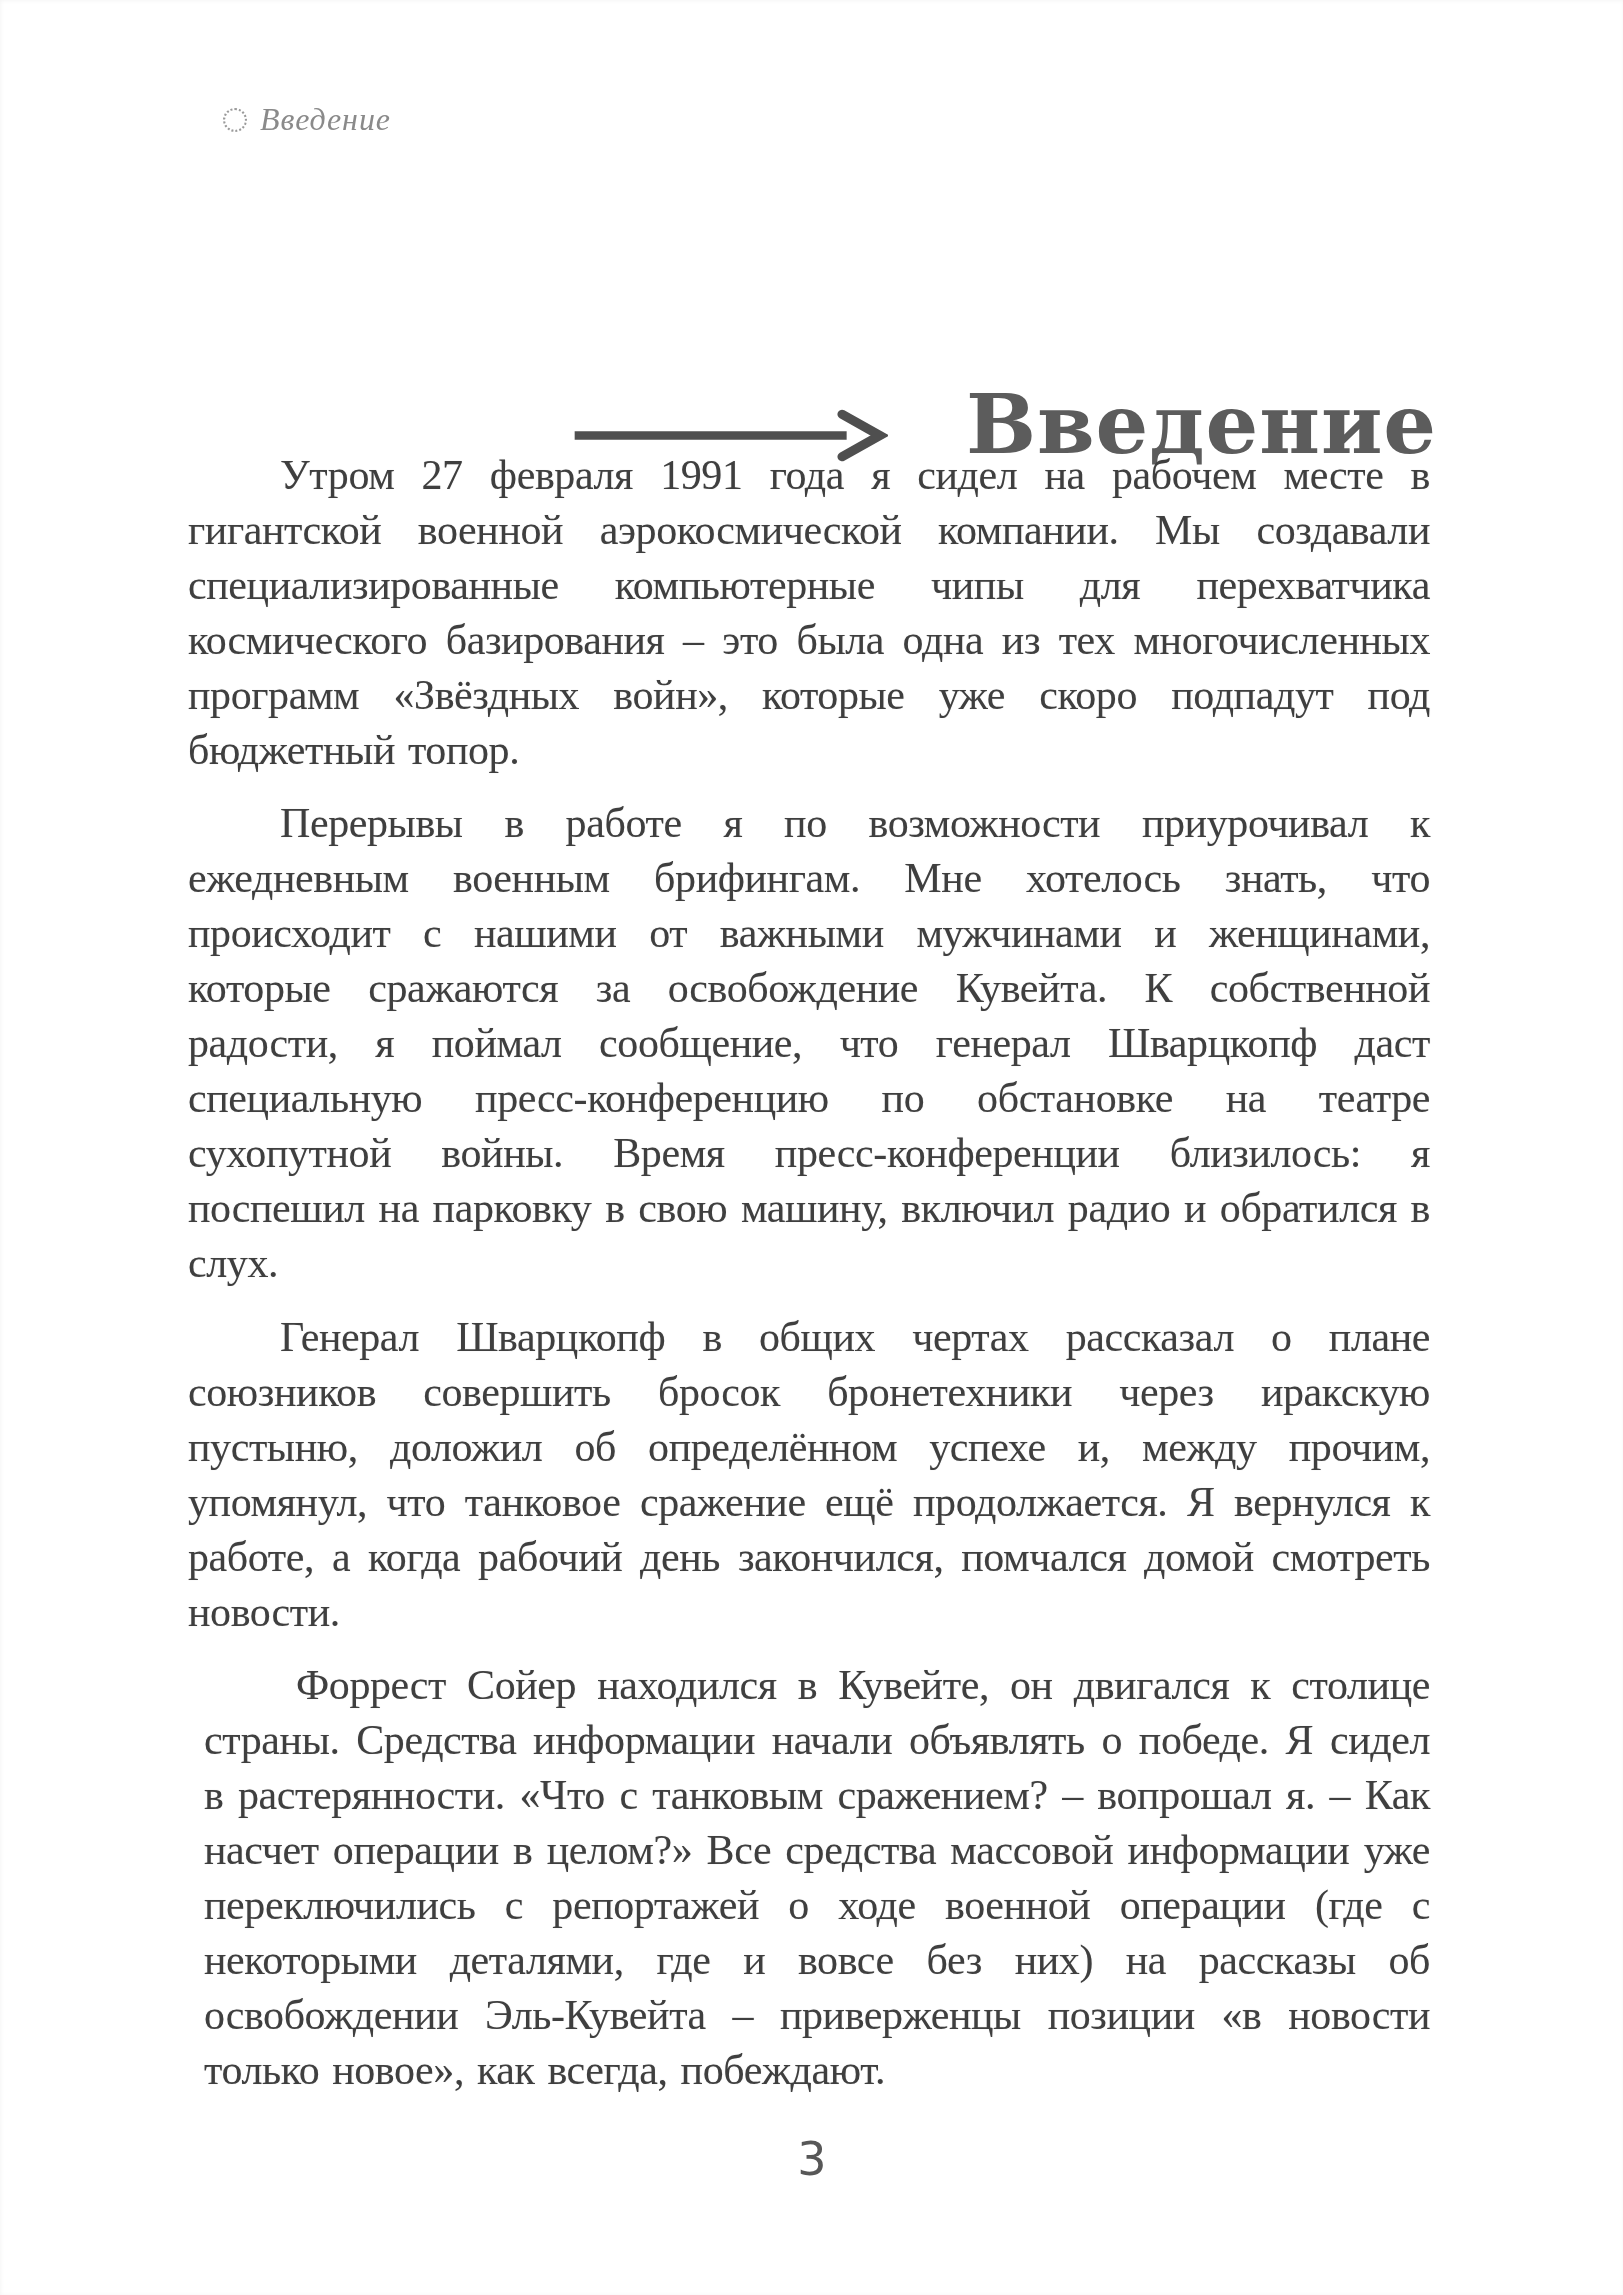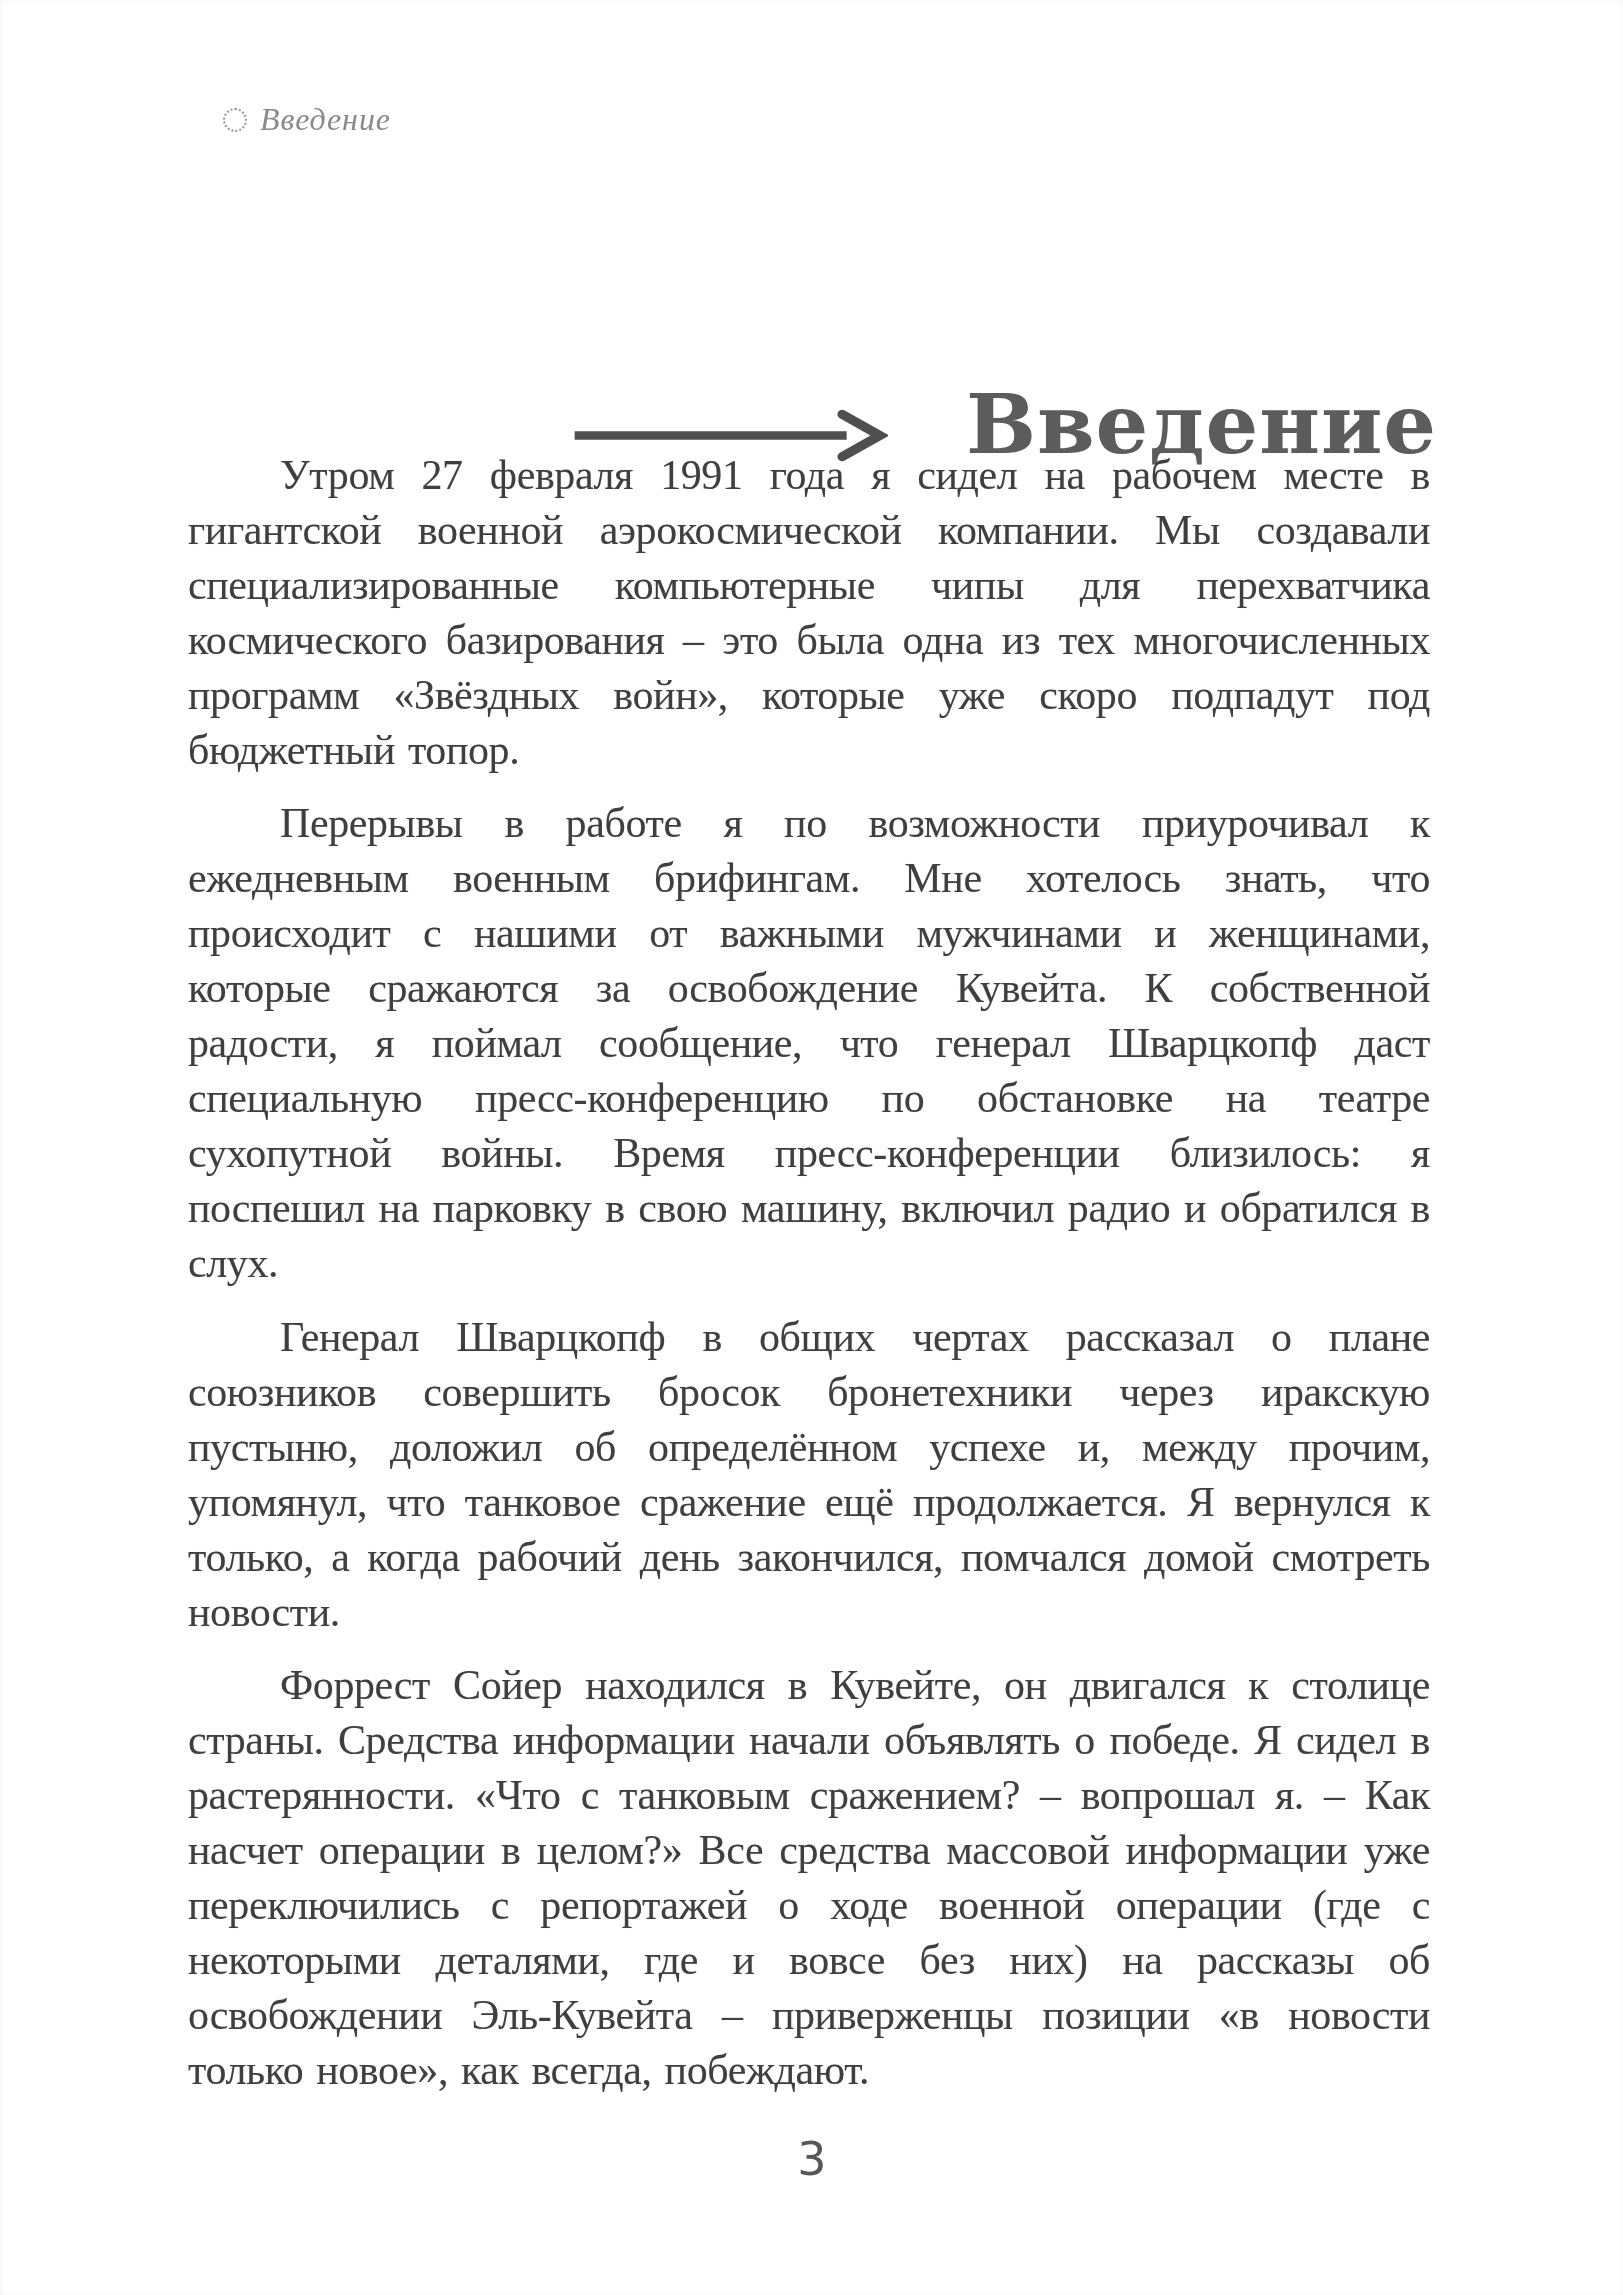--- a/index.html
+++ b/index.html
@@ -71,21 +71,21 @@
     line-height:55px;
     text-align:justify;
     letter-spacing:-0.4px;
     word-spacing:2.8px;
     text-shadow:0 0 0.9px rgba(60,60,60,0.25);
   }
   .body-text p{
     text-indent:92px;
     margin-bottom:18.4px;
   }
-  .body-text p:last-child{margin-bottom:0;}
+  .body-text p:last-child{margin-bottom:0;margin-left:16px;}
   
   .page-number{
     position:absolute;
     left:0;top:2132px;width:100%;
     text-align:center;
     font-family:"DejaVu Sans",sans-serif;
     font-size:46px;
     color:var(--page-number);
   }
 </style>
@@ -103,20 +103,20 @@
     <svg class="title-arrow" viewBox="0 0 345 62" xmlns="http://www.w3.org/2000/svg" aria-hidden="true">
       <line x1="4" y1="31" x2="300" y2="31" stroke="currentColor" stroke-width="9"></line>
       <path d="M295 8 L336 31 L295 54" fill="none" stroke="currentColor" stroke-width="10" stroke-linecap="round" stroke-linejoin="miter"></path>
     </svg>
     <h1 class="page-title">Введение</h1>
   </div>
 
   <div class="body-text">
     <p>Утром 27 февраля 1991 года я сидел на рабочем месте в гигантской военной аэрокосмической компании. Мы создавали специализированные компьютерные чипы для перехватчика космического базирования – это была одна из тех многочисленных программ «Звёздных войн», которые уже скоро подпадут под бюджетный топор.</p>
     <p>Перерывы в работе я по возможности приурочивал к ежедневным военным брифингам. Мне хотелось знать, что происходит с нашими от важными мужчинами и женщинами, которые сражаются за освобождение Кувейта. К собственной радости, я поймал сообщение, что генерал Шварцкопф даст специальную пресс-конференцию по обстановке на театре сухопутной войны. Время пресс-конференции близилось: я поспешил на парковку в свою машину, включил радио и обратился в слух.</p>
-    <p>Генерал Шварцкопф в общих чертах рассказал о плане союзников совершить бросок бронетехники через иракскую пустыню, доложил об определённом успехе и, между прочим, упомянул, что танковое сражение ещё продолжается. Я вернулся к только, а когда рабочий день закончился, помчался домой смотреть новости.</p>
+    <p>Генерал Шварцкопф в общих чертах рассказал о плане союзников совершить бросок бронетехники через иракскую пустыню, доложил об определённом успехе и, между прочим, упомянул, что танковое сражение ещё продолжается. Я вернулся к работе, а когда рабочий день закончился, помчался домой смотреть новости.</p>
     <p>Форрест Сойер находился в Кувейте, он двигался к столице страны. Средства информации начали объявлять о победе. Я сидел в растерянности. «Что с танковым сражением? – вопрошал я. – Как насчет операции в целом?» Все средства массовой информации уже переключились с репортажей о ходе военной операции (где с некоторыми деталями, где и вовсе без них) на рассказы об освобождении Эль-Кувейта – приверженцы позиции «в новости только новое», как всегда, побеждают.</p>
   </div>
 
   <div class="page-number">3</div>
 
 </div>
 
 
 </body></html>

